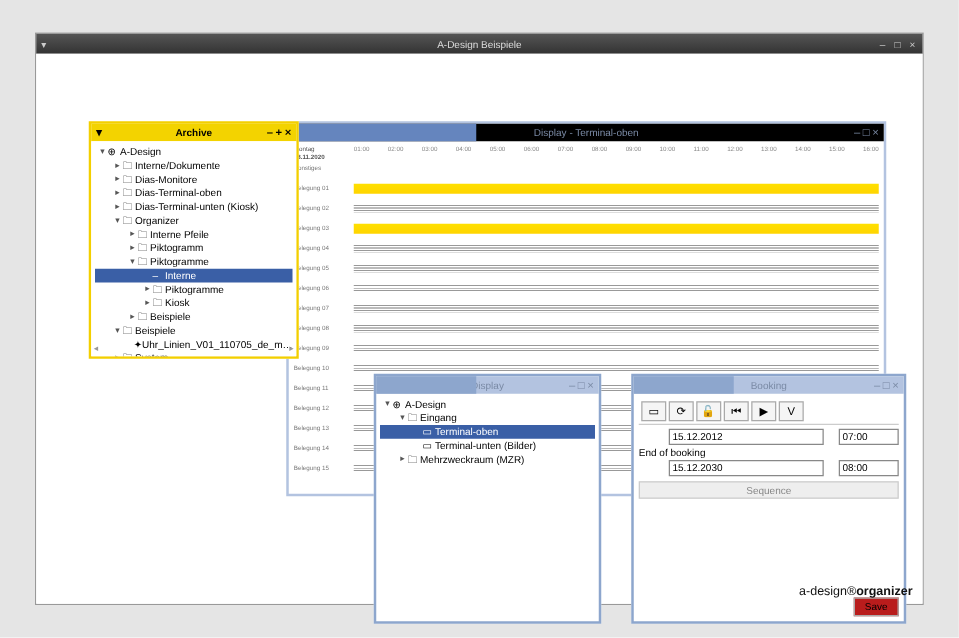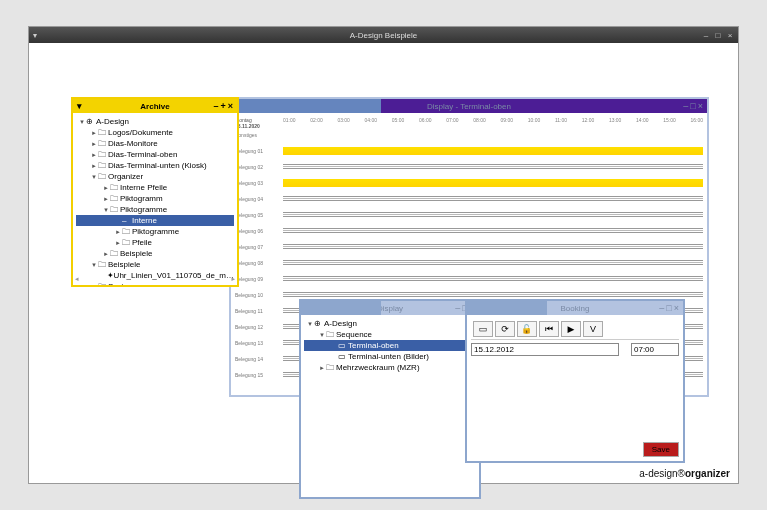--- a/index.html
+++ b/index.html
@@ -29,48 +29,48 @@
   
   .tree { font-size:8px; line-height:11px; color:#000; }
   .tree-row { white-space: nowrap; display:flex; align-items:center; cursor:pointer; padding-left:2px; }
   .tree-row .arrow { width:8px; display:inline-block; text-align:center; color:#555; font-size:7px; }
   .tree-row .ico { width:10px; font-size:8px; }
   .tree-row.selected { background:#3a5fa6; color:#fff; }
   .ind1 { padding-left: 14px; } .ind2 { padding-left: 26px; } .ind3 { padding-left: 38px; }
   
   
   .terminal { left: 200px; top: 54px; width: 480px; height: 300px; border-color: #b3c3e0; }
-  .terminal .panel-title { background:#4c1d95; color:#7a8aa5; }
+  .terminal .panel-title { background:#000000; color:#7a8aa5; }
   .terminal .panel-title .tab { position:absolute; left:0; top:0; background:#6585be; width:150px; height:14px; }
   .terminal .panel-body { height: calc(100% - 14px); padding:4px 6px; }
   .terminal .date-col { position:absolute; left:4px; top:4px; font-size:5px; color:#555; }
   .terminal .hours { position:absolute; left:52px; right:4px; top:4px; display:flex; justify-content:space-between; font-size:5px; color:#888; }
   .terminal .rows { position:absolute; left:4px; right:4px; top:16px; }
   .term-row { display:flex; align-items:center; height:12px; margin-bottom:4px; }
   .term-row .lbl { width:48px; font-size:5px; color:#777; }
   .term-row .bar { flex:1; height:6px; background: repeating-linear-gradient(#999 0,#999 1px,#fff 1px,#fff 2px,#bbb 2px,#bbb 3px,#fff 3px,#fff 4px); }
   .term-row.yellow .bar { background: linear-gradient(#ffe000,#ffd400); height:8px; }
   .term-row.first .bar { background:#fff; height:6px; border:none; }
   
   
   .display { left: 270px; top: 256px; width: 182px; height: 200px; border-color: #8da6cd; }
   .display .panel-title { background:#b3c3e0; color:#7a8aa5; }
   .display .panel-title .tab { position:absolute; left:0; top:0; background:#8da6cd; width:80px; height:14px; }
   .display .panel-body { height: calc(100% - 14px); }
   
   
-  .booking { left: 436px; top: 256px; width: 220px; height: 164px; border-color: #8da6cd; }
+  .booking { left: 476px; top: 256px; width: 220px; height: 200px; border-color: #8da6cd; }
   .booking .panel-title { background:#b3c3e0; color:#7a8aa5; }
   .booking .panel-title .tab { position:absolute; left:0; top:0; background:#8da6cd; width:80px; height:14px; }
   .booking .panel-body { height: calc(100% - 14px); padding:4px; }
   .toolbar { display:flex; gap:2px; padding:2px; border-bottom:1px solid #ccc; }
   .toolbar .tbtn { width:20px; height:16px; border:1px solid #aaa; background:#f5f5f5; display:flex; align-items:center; justify-content:center; font-size:9px; cursor:pointer; }
   .form { margin-top:3px; font-size:8px; }
   .form-row { margin-top:2px; }
-  .form-inputs { display:flex; gap:12px; margin-top:1px; }
+  .form-inputs { display:flex; gap:12px; margin-top:1px;margin-left:24px; }
   .form-inputs input { font-size:8px; border:1px solid #888; padding:1px 2px; background:#fff; }
   .form-inputs input.date { flex:1; }
   .form-inputs input.time { width:48px; }
   .seq-btn { width:100%; height:14px; margin-top:4px; background:#eee; border:1px solid #ccc; font-size:8px; color:#888; cursor:pointer; }
   .save-area { position:absolute; bottom:4px; right:4px; }
   .save-btn { padding:2px 8px; font-size:8px; border:1px solid #aaa; background:#b91c1c; cursor:pointer; }
   
   .footer-brand { position:absolute; bottom:4px; right:8px; font-size:10px; color:#111; }
   .footer-brand b { font-weight:bold; }
   
@@ -208,21 +208,21 @@
       <div class="panel-body">
         <div class="tree" id="archive-tree">
             <div class="tree-row ind0">
               <span class="arrow">▾</span>
               <span class="ico">⊕</span>
               <span>A-Design</span>
             </div>
             <div class="tree-row ind1">
               <span class="arrow">▸</span>
               <span class="ico">🗀</span>
-              <span>Logos/Dokumente</span>
+              <span>Interne/Dokumente</span>
             </div>
             <div class="tree-row ind1">
               <span class="arrow">▸</span>
               <span class="ico">🗀</span>
               <span>Dias-Monitore</span>
             </div>
             <div class="tree-row ind1">
               <span class="arrow">▸</span>
               <span class="ico">🗀</span>
               <span>Dias-Terminal-oben</span>
@@ -258,21 +258,21 @@
               <span>Interne</span>
             </div>
             <div class="tree-row ind3">
               <span class="arrow">▸</span>
               <span class="ico">🗀</span>
               <span>Piktogramme</span>
             </div>
             <div class="tree-row ind3">
               <span class="arrow">▸</span>
               <span class="ico">🗀</span>
-              <span>Pfeile</span>
+              <span>Kiosk</span>
             </div>
             <div class="tree-row ind2">
               <span class="arrow">▸</span>
               <span class="ico">🗀</span>
               <span>Beispiele</span>
             </div>
             <div class="tree-row ind1">
               <span class="arrow">▾</span>
               <span class="ico">🗀</span>
               <span>Beispiele</span>
@@ -308,21 +308,21 @@
       <div class="panel-body">
         <div class="tree" id="display-tree">
             <div class="tree-row ind0">
               <span class="arrow">▾</span>
               <span class="ico">⊕</span>
               <span>A-Design</span>
             </div>
             <div class="tree-row ind1">
               <span class="arrow">▾</span>
               <span class="ico">🗀</span>
-              <span>Sequence</span>
+              <span>Eingang</span>
             </div>
             <div class="tree-row ind2 selected">
               <span class="arrow"></span>
               <span class="ico">▭</span>
               <span>Terminal-oben</span>
             </div>
             <div class="tree-row ind2">
               <span class="arrow"></span>
               <span class="ico">▭</span>
               <span>Terminal-unten (Bilder)</span>
@@ -355,20 +355,28 @@
             <div class="tbtn">▶</div>
             <div class="tbtn">V</div>
           </div>
         <div class="form">
           <div class="form-row">
             <div class="form-inputs">
               <input class="date" value="15.12.2012" style="">
               <input class="time" value="07:00" style="">
             </div>
           </div>
+          <div class="form-row">
+            <div>End of booking</div>
+            <div class="form-inputs">
+              <input class="date" value="15.12.2030" style="">
+              <input class="time" value="08:00" style="">
+            </div>
+          </div>
+          <button class="seq-btn"><span>Sequence</span></button>
         </div>
         <div class="save-area">
           <button class="save-btn"><span>Save</span></button>
         </div>
       </div>
     </div>
 
     <div class="footer-brand">
       <span>a-design</span><span>®</span><b>organizer</b>
     </div>

